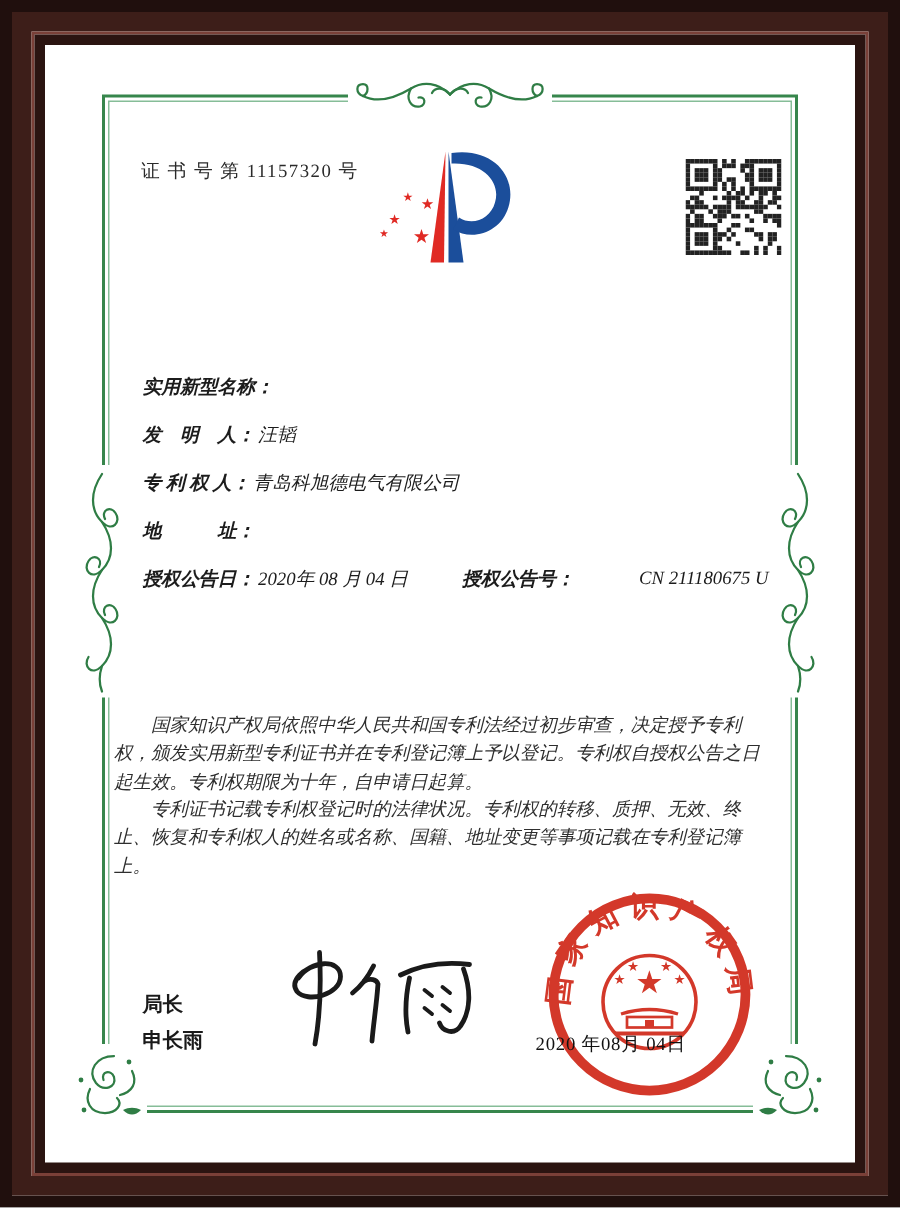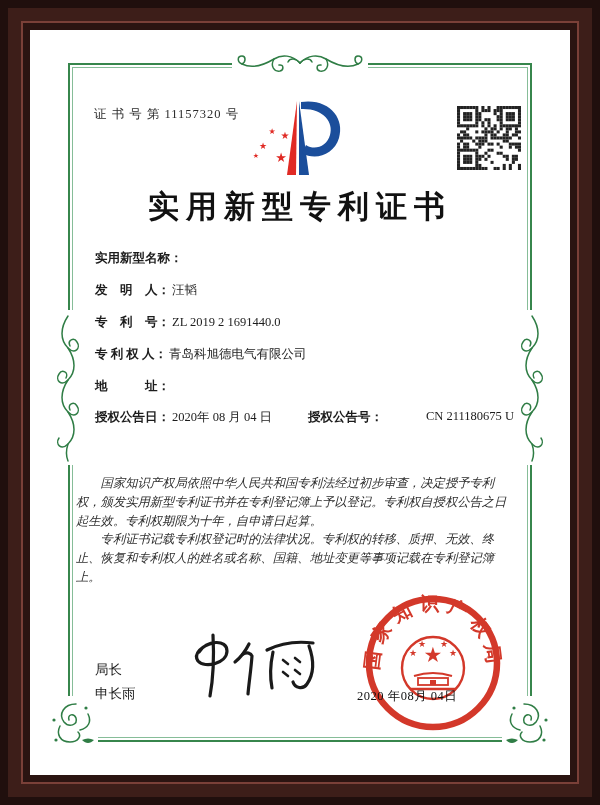--- a/index.html
+++ b/index.html
@@ -13,29 +13,29 @@
   
   .green-border{position:absolute;left:68px;top:63px;right:68px;bottom:63px;border:2px solid #37864c;}
   .green-border-inner{position:absolute;inset:2px;border:1px solid #86bd98;}
   .ornament{position:absolute;background:#fff;z-index:2;}
   
   .cert-no{position:absolute;left:94px;top:94px;font-size:12.5px;letter-spacing:1px;color:#2a2a2a;z-index:3;margin-top:12px;}
   .logo{position:absolute;left:251px;top:98px;width:100px;height:80px;z-index:3;}
   .qr{position:absolute;left:457px;top:106px;width:64px;height:64px;z-index:3;}
   .title{position:absolute;left:0;right:0;top:186px;text-align:center;font-size:31px;font-weight:bold;
          letter-spacing:7px;color:#111;z-index:3;}
-  .fields{position:absolute;left:95px;right:70px;top:243px;z-index:3;}
+  .fields{position:absolute;left:95px;right:70px;top:243px;z-index:3;font-style:italic;}
   .field-row{height:31.8px;display:flex;align-items:center;font-size:12.5px;color:#1c1c1c;}
   .flabel{white-space:pre;font-weight:600;}
   .fvalue{white-space:pre;margin-left:2px;}
   .pair2{margin-left:36px;display:flex;gap:41px;}
   .body-text{position:absolute;left:76px;width:432px;top:474px;font-size:12.3px;line-height:18.8px;
              color:#2e2e2e;font-style:italic;z-index:3;}
   .body-text p{margin:0;text-indent:2em;}
-  .footer-left{position:absolute;left:95px;top:658px;font-size:13.5px;line-height:24px;font-weight:400;
+  .footer-left{position:absolute;left:95px;top:658px;font-size:13.5px;line-height:24px;font-weight:700;
                color:#1a1a1a;z-index:3;white-space:pre-line;}
   .signature{position:absolute;left:183px;top:628px;width:152px;height:82px;z-index:3;}
   .seal{position:absolute;left:352px;top:592px;width:162px;height:146px;z-index:3;opacity:.93;}
   .seal-date{position:absolute;left:357px;top:688px;font-size:12.5px;letter-spacing:.5px;color:#111;z-index:4;}
   svg{display:block;}
 </style>
 </head>
 <body>
 
 <div class="page">
@@ -343,33 +343,28 @@
         <rect x="24" y="60" width="3" height="3" fill="#222"></rect>
         <rect x="27" y="60" width="3" height="3" fill="#222"></rect>
         <rect x="36" y="60" width="3" height="3" fill="#222"></rect>
         <rect x="39" y="60" width="3" height="3" fill="#222"></rect>
         <rect x="45" y="60" width="3" height="3" fill="#222"></rect>
         <rect x="51" y="60" width="3" height="3" fill="#222"></rect>
         <rect x="60" y="60" width="3" height="3" fill="#222"></rect>
       </svg>
   </div>
 
-  <div class="title">实用新型专利证书</div>
 
   <div class="fields">
     <div class="field-row">
       <span class="flabel">实用新型名称：</span>
     </div>
     <div class="field-row">
       <span class="flabel">发　明　人：</span>
       <span class="fvalue">汪韬</span>
-    </div>
-    <div class="field-row">
-      <span class="flabel">专　利　号：</span>
-      <span class="fvalue">ZL 2019 2 1691440.0</span>
     </div>
     <div class="field-row">
       <span class="flabel">专 利 权 人：</span>
       <span class="fvalue">青岛科旭德电气有限公司</span>
     </div>
     <div class="field-row">
       <span class="flabel">地　　　址：</span>
     </div>
     <div class="field-row">
       <span class="flabel">授权公告日：</span>

